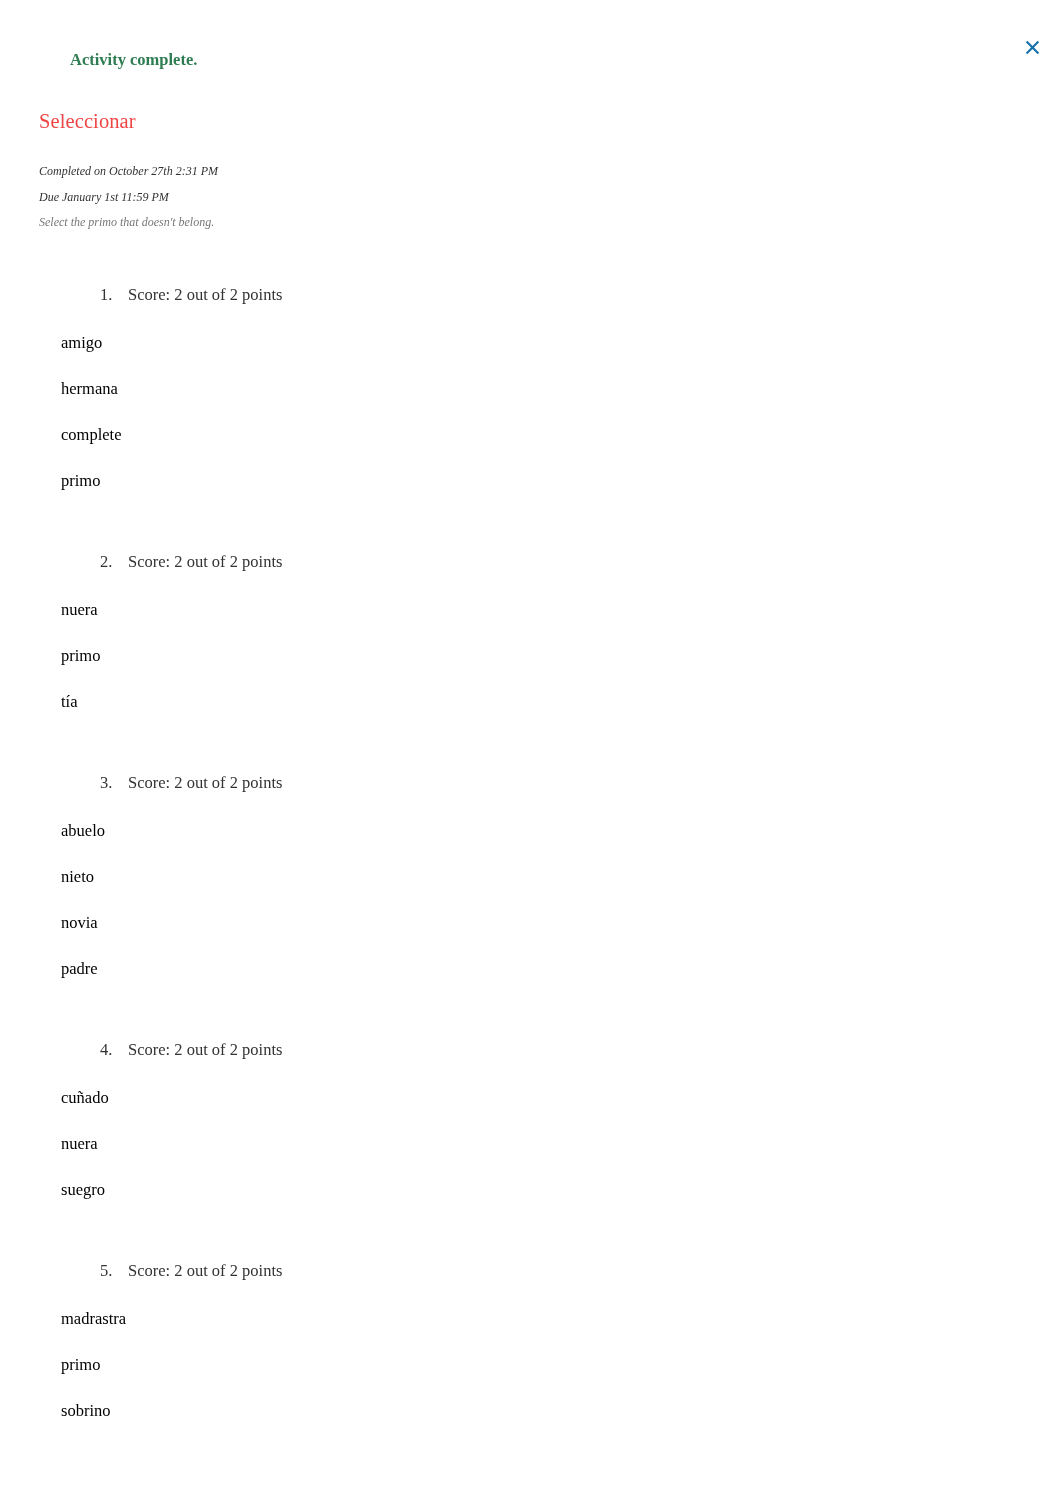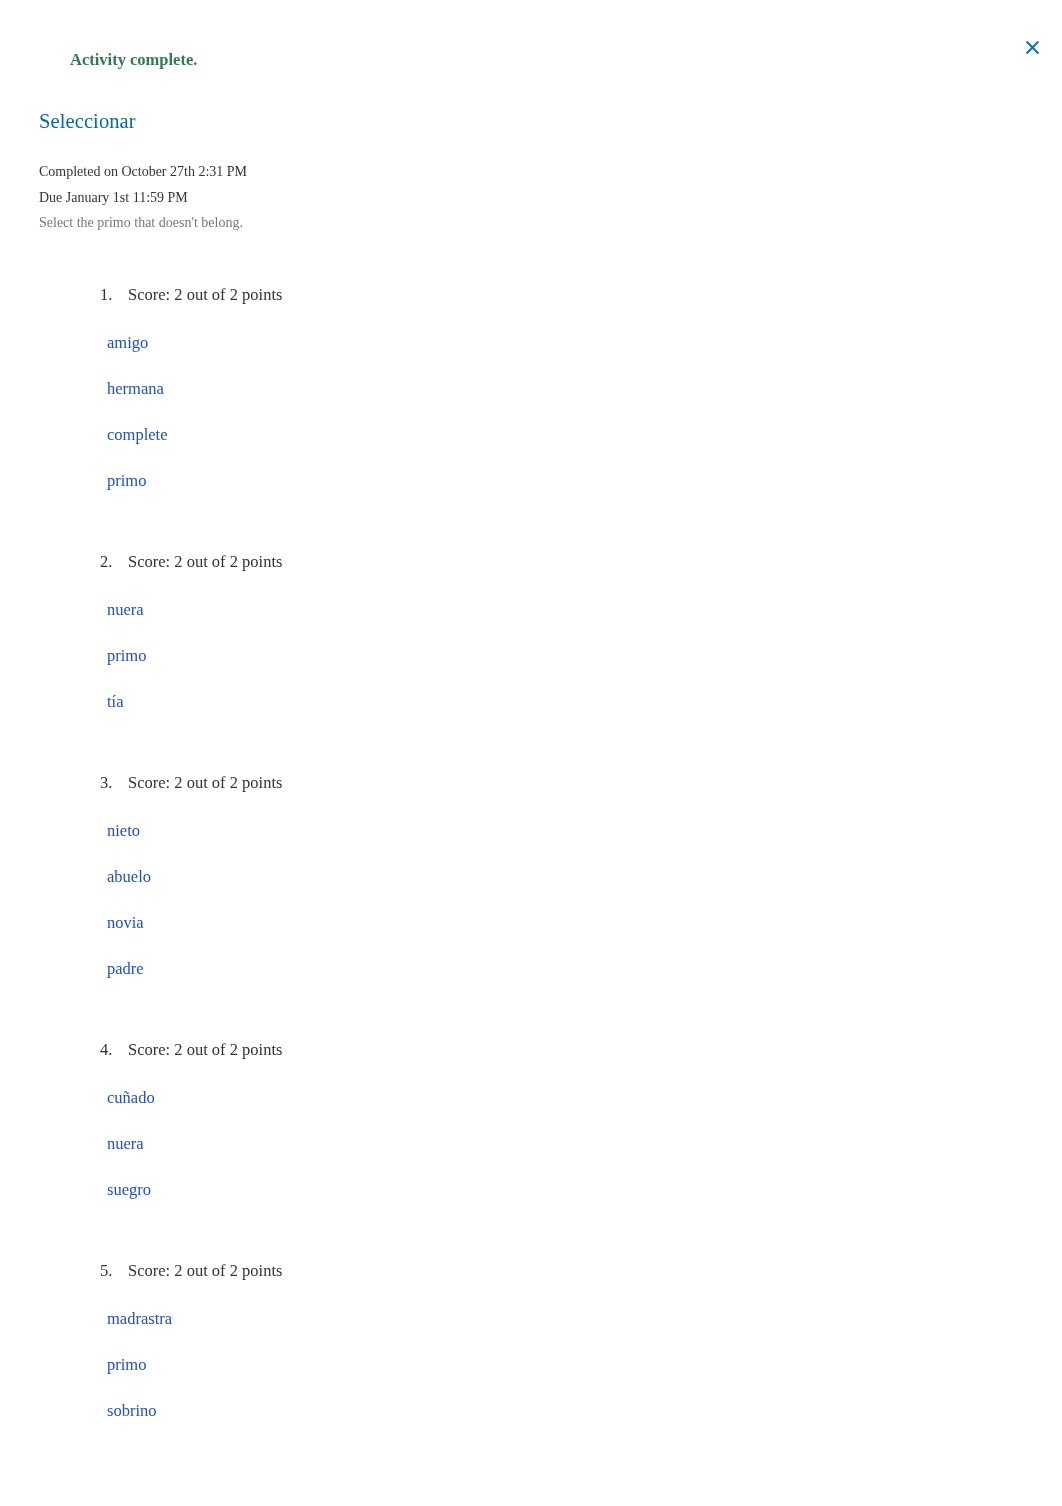--- a/index.html
+++ b/index.html
@@ -49,35 +49,36 @@
     font-family: "Liberation Serif", "DejaVu Serif", serif;
   }
 
   .page-title {
     position: absolute;
     top: 110px;
     left: 39px;
     font-size: 20.5px;
     font-weight: normal;
     letter-spacing: 0.1px;
-    color: #0369a1;
+    color: #ef4444;
     margin: 0;
     line-height: 1.15;
   }
 
   .meta-block {
     position: absolute;
     top: 159px;
     left: 39px;
   }
   .meta-line {
-    font-size: 14px;
+    font-size: 12px;
     line-height: 25.5px;
     color: #333333;
     white-space: nowrap;
+    font-style: italic;
   }
   .meta-line.muted {
     color: #777777;
   }
 
   
   .questions {
     position: absolute;
     top: 283px;
     left: 0;
@@ -111,25 +112,25 @@
     display: inline-block;
     margin-left: 28px;
   }
 
   .options {
     list-style: none;
     margin: 0;
     padding: 0;
   }
   .option {
-    margin-left: 107px;
+    margin-left: 61px;
     margin-top: 22px;
     font-size: 16.5px;
     line-height: 24px;
-    color: #1d4ed8;
+    color: #000000;
     white-space: nowrap;
     cursor: default;
   }
   .option:first-child { margin-top: 24px; }
 </style>
 </head>
 <body>
 
 <button class="close-btn" aria-label="Close">
   <span>
@@ -177,22 +178,22 @@
       <li class="option">tía</li>
     </ul>
   </li>
 
   <li class="question">
     <div class="q-head">
       <span class="q-number">3.</span>
       <span class="q-score">Score: 2 out of 2 points</span>
     </div>
     <ul class="options">
+      <li class="option">abuelo</li>
       <li class="option">nieto</li>
-      <li class="option">abuelo</li>
       <li class="option">novia</li>
       <li class="option">padre</li>
     </ul>
   </li>
 
   <li class="question">
     <div class="q-head">
       <span class="q-number">4.</span>
       <span class="q-score">Score: 2 out of 2 points</span>
     </div>

